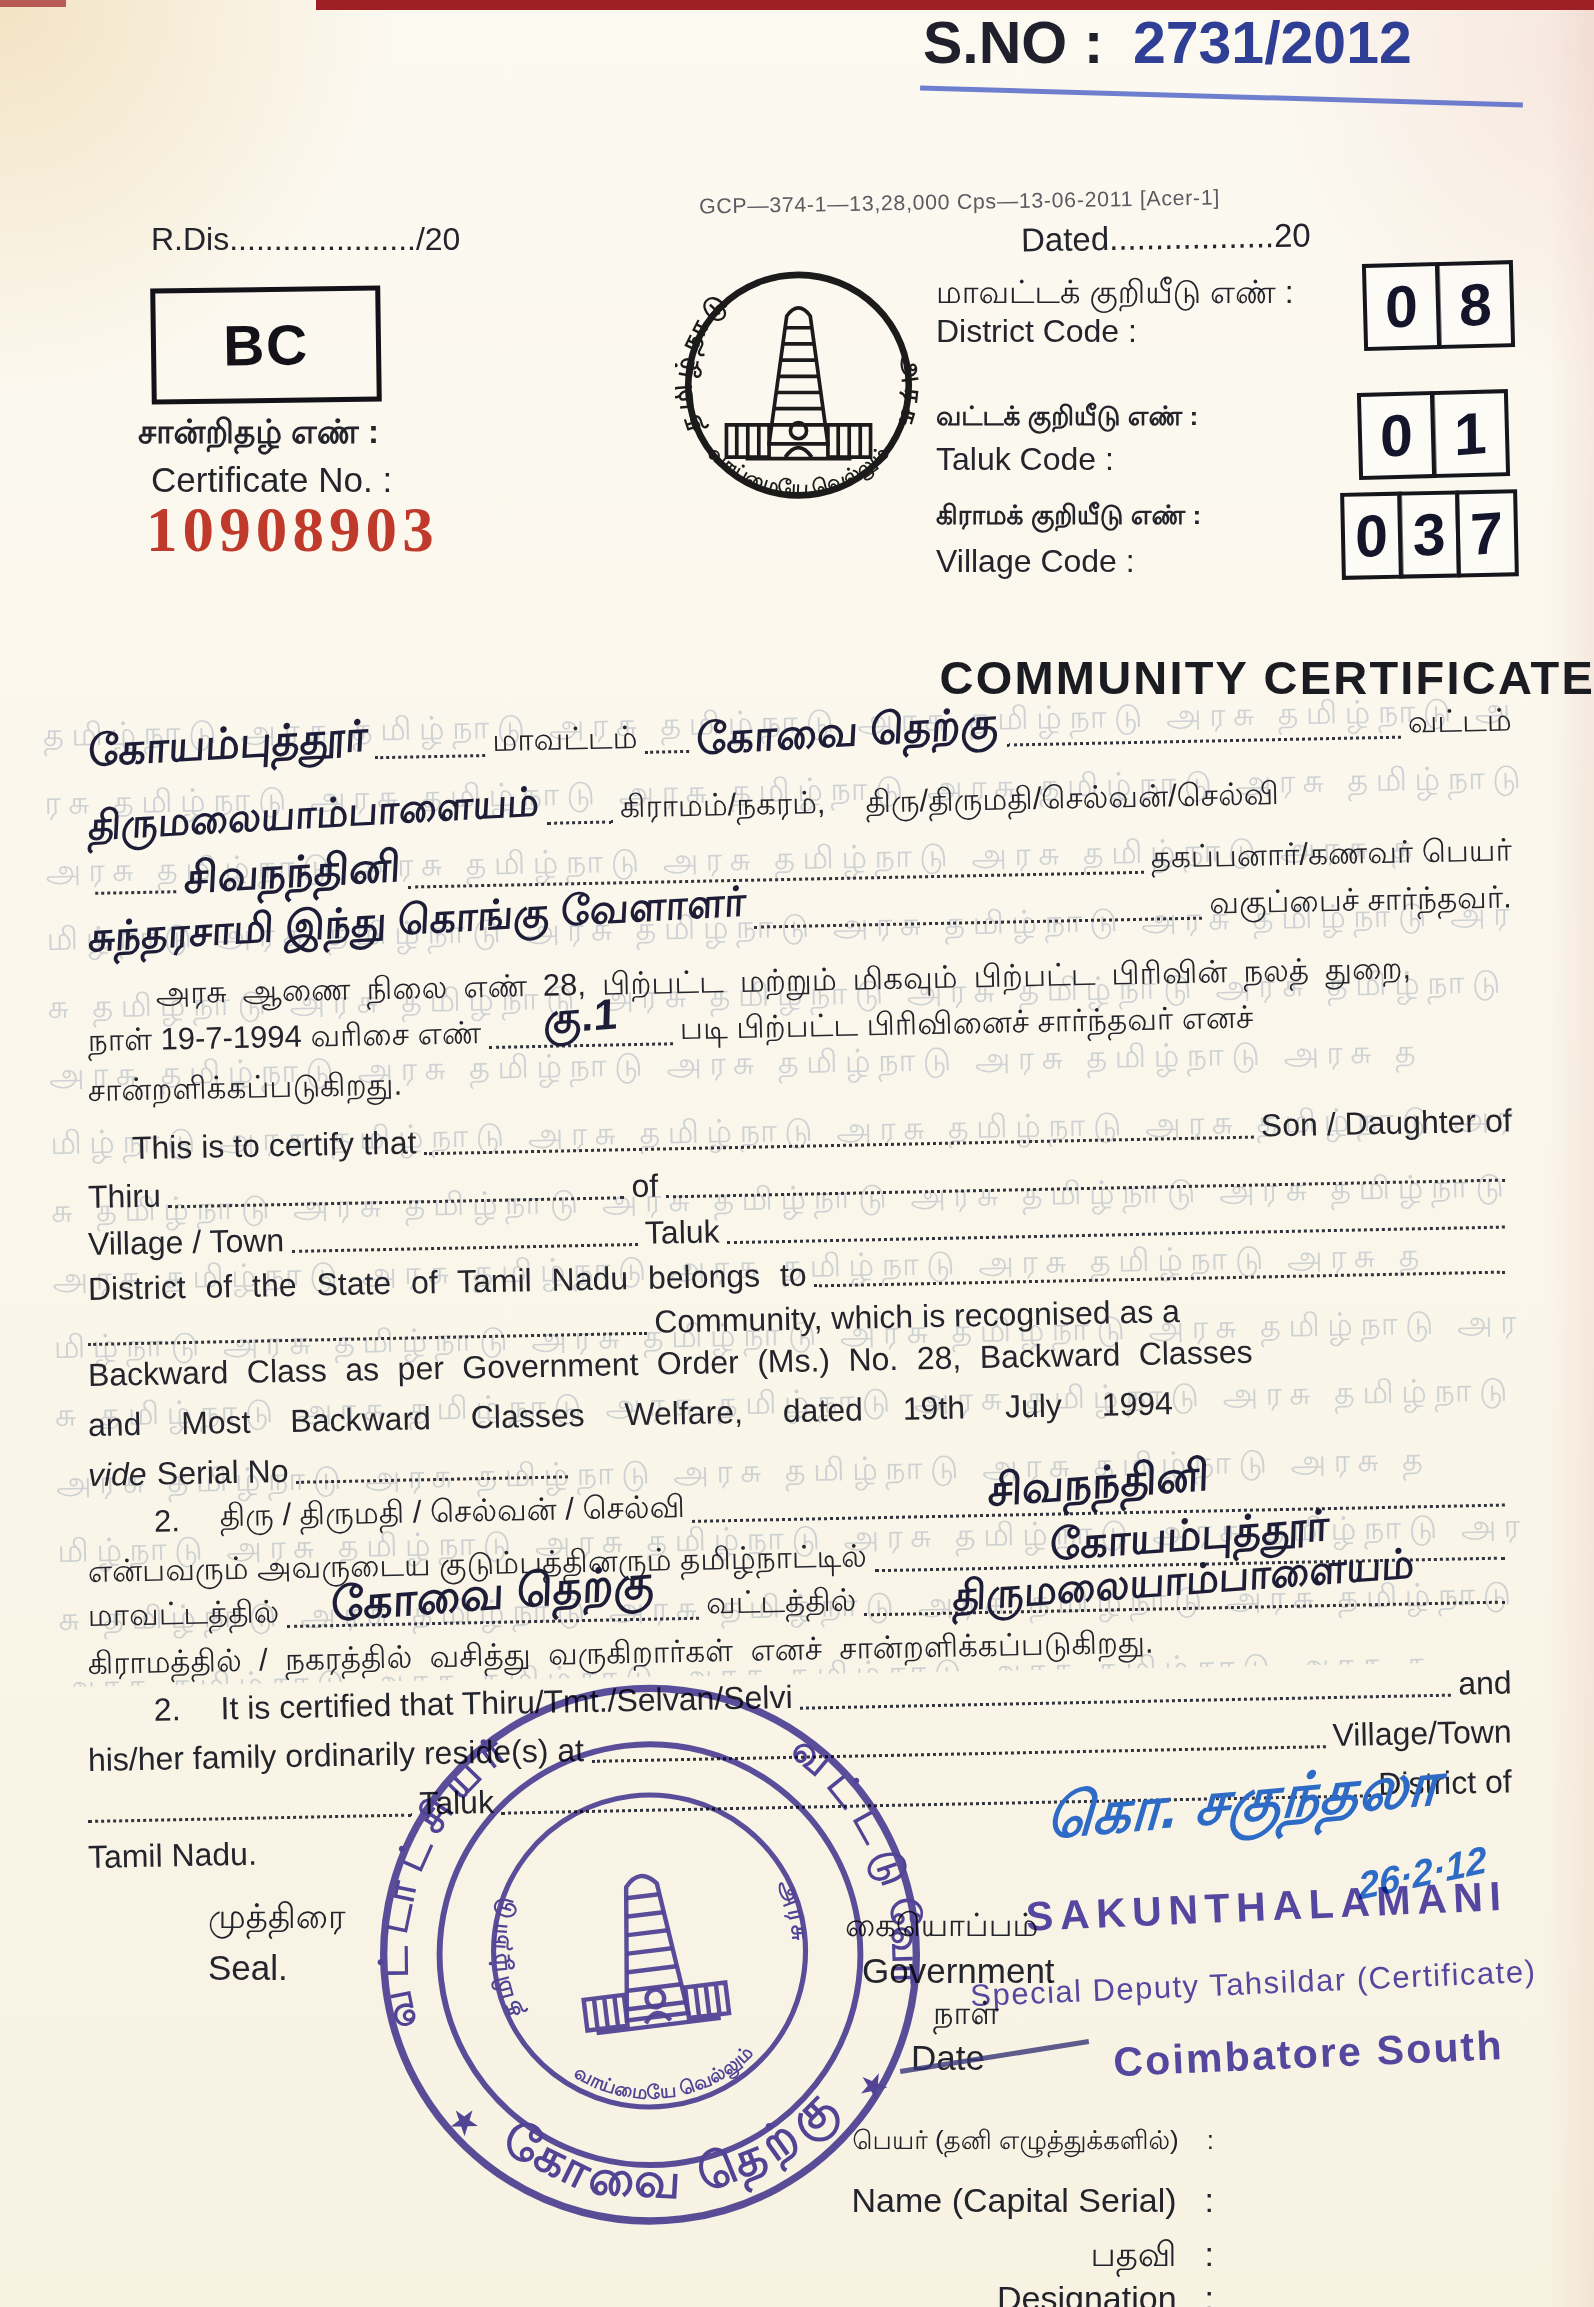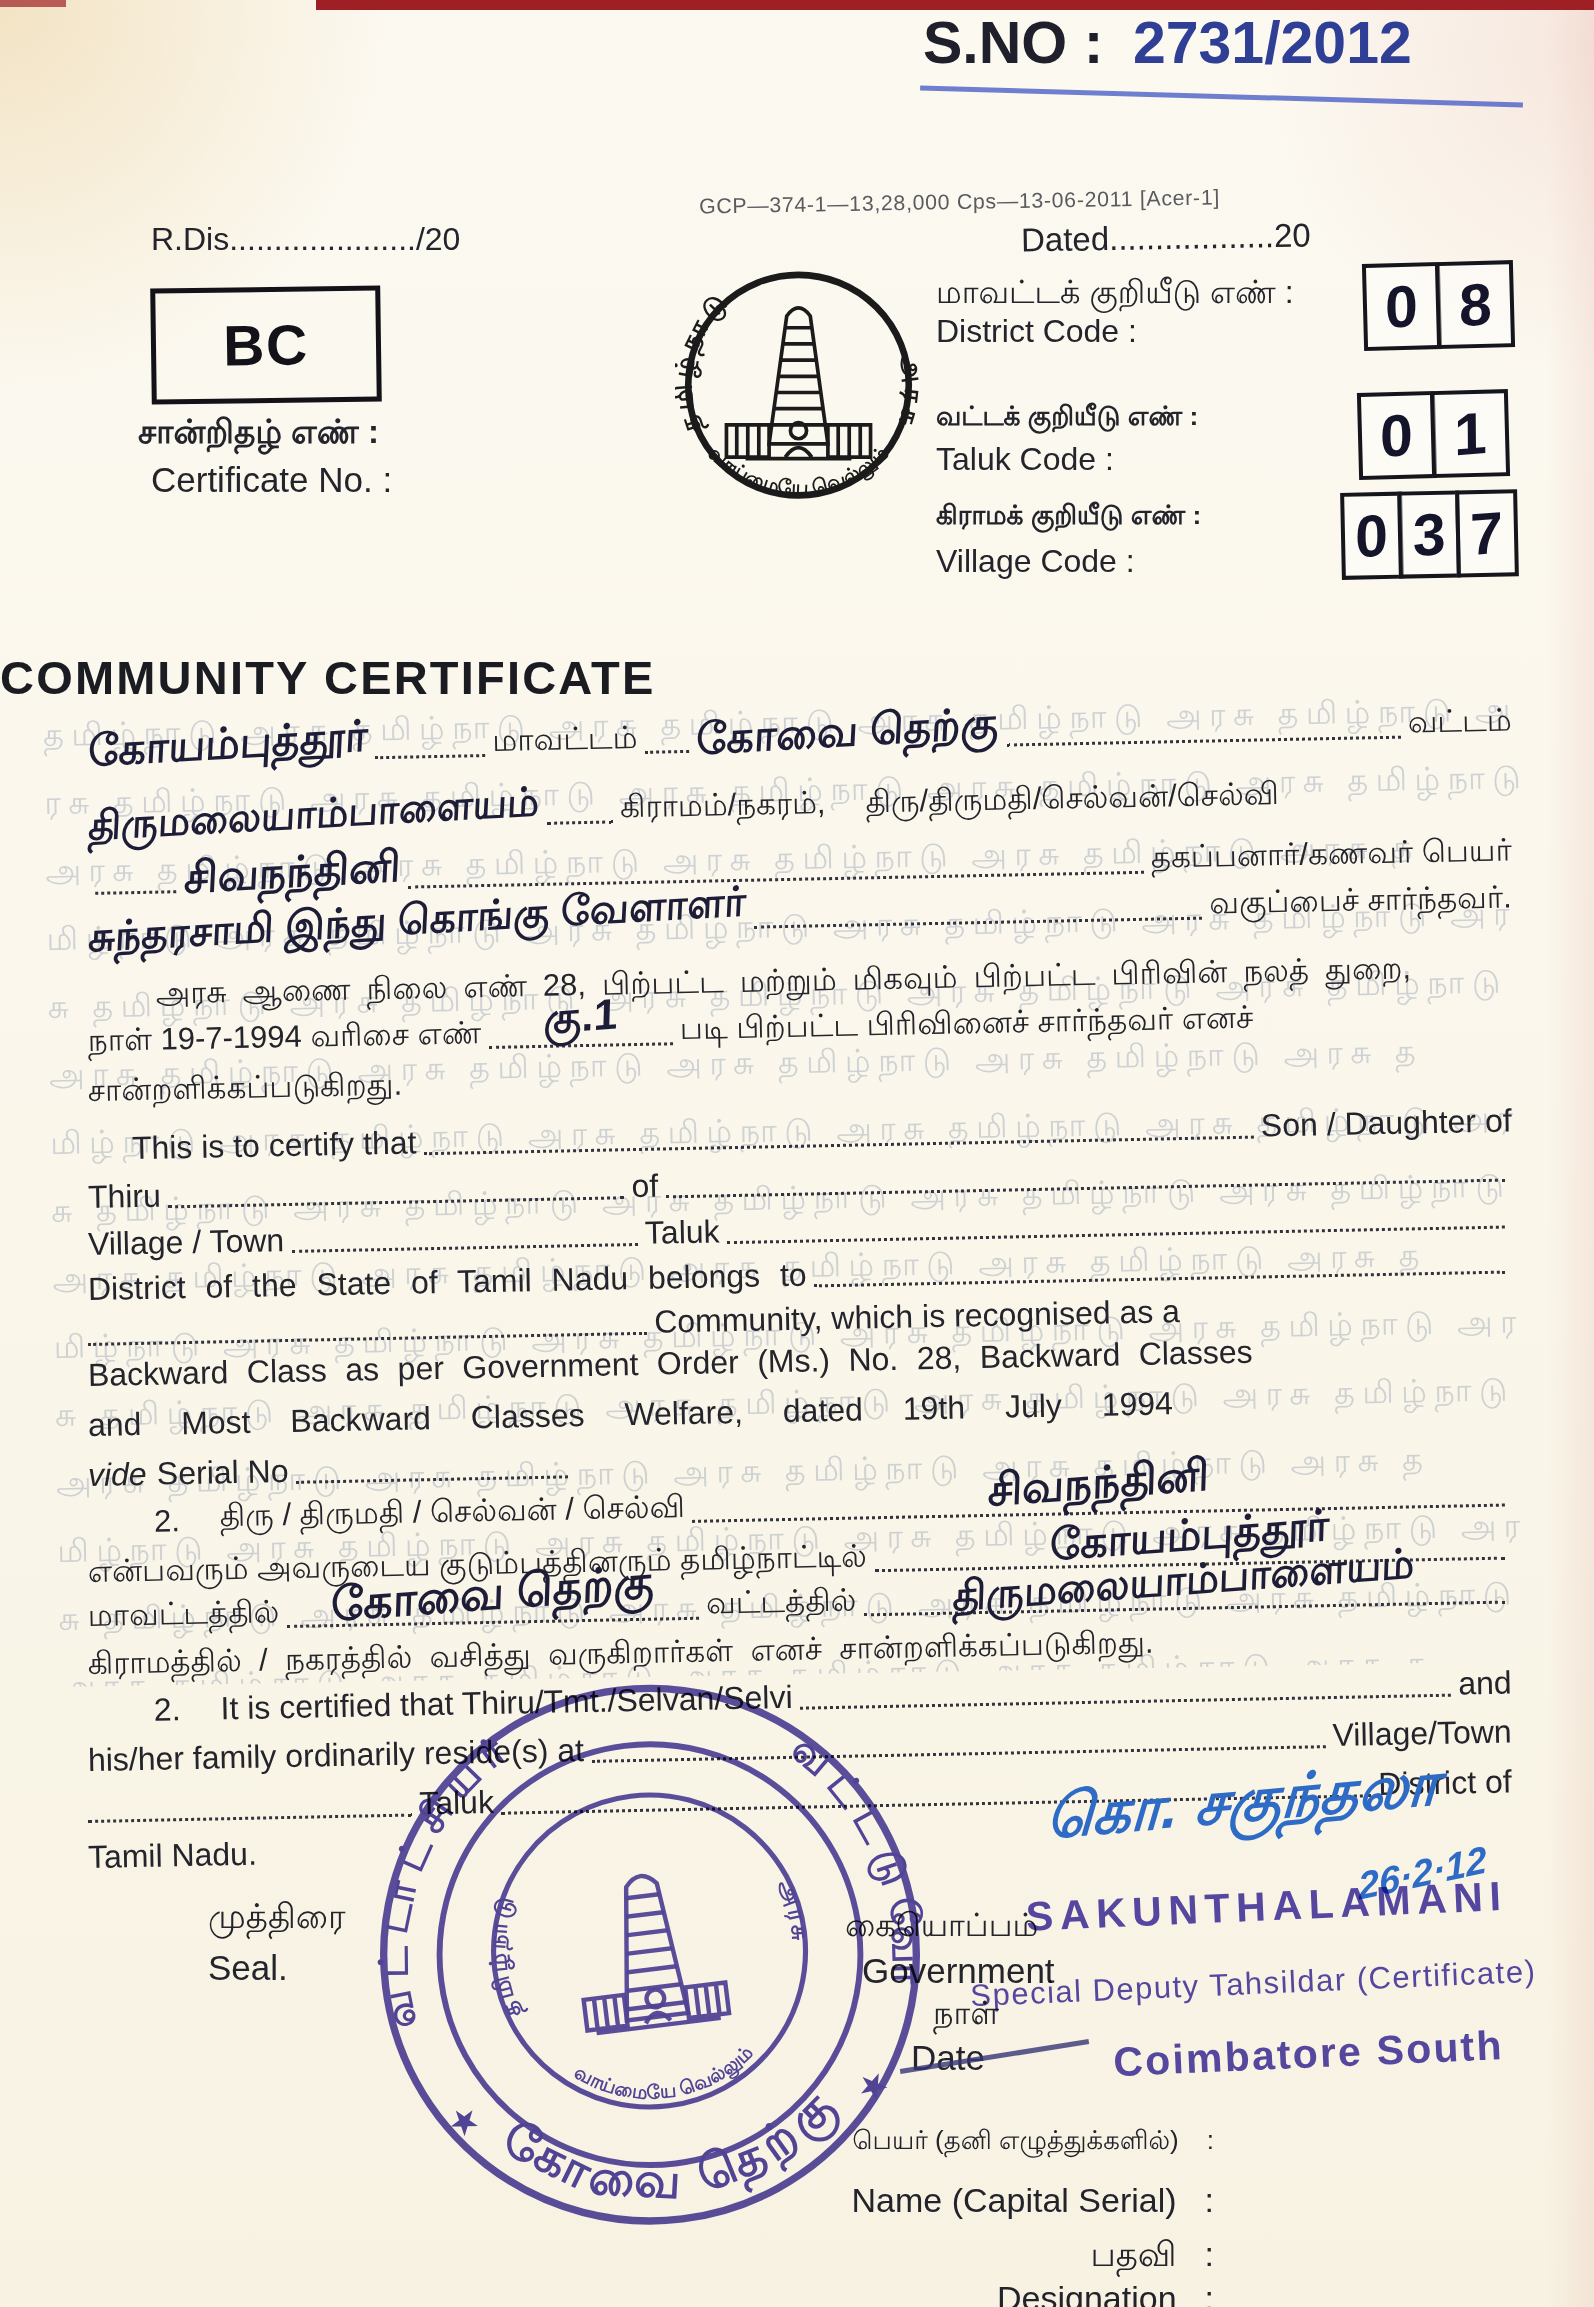--- a/index.html
+++ b/index.html
@@ -123,22 +123,23 @@
     <span class="cell sm">
         <i class="digit">3</i>
       </span>
     <span class="cell sm">
         <i class="digit">7</i>
       </span>
   </div>
 
   <div class="abs print" style="left:138px;top:413px;font-size:33px;font-weight:600">சான்றிதழ் எண் :</div>
   <div class="abs print" style="left:151px;top:460px;font-size:35px">Certificate No. :</div>
-
-  <div class="abs" style="left:0;top:650px;width:1595px;text-align:left;font-size:47px;font-weight:700;color:#1b1b22;letter-spacing:2.2px">COMMUNITY  CERTIFICATE</div>
+  <div class="abs" style="left:146px;top:494px;font-size:63px;font-weight:700;color:#c03a2b;letter-spacing:5.1px;font-family:'Liberation Serif',serif">10908903</div>
+
+  <div class="abs" style="left:0;top:650px;width:1595px;text-align:right;font-size:47px;font-weight:700;color:#1b1b22;letter-spacing:2.2px">COMMUNITY  CERTIFICATE</div>
 
   <div class="row tilt" style="left:88px;top:722px;width:1424px;font-size:31px">
     <span class="hw" style="font-size:43px;margin-bottom:-5.9px">கோயம்புத்தூர்</span>
     <span class="ld" style="width:110px"></span>
     <span>மாவட்டம்</span>
     <span class="ld" style="width:44px"></span>
     <span class="hw" style="font-size:43px;margin-bottom:-5.9px">கோவை தெற்கு</span>
     <span class="ld ldf"></span>
     <span>வட்டம்</span>
   </div>

